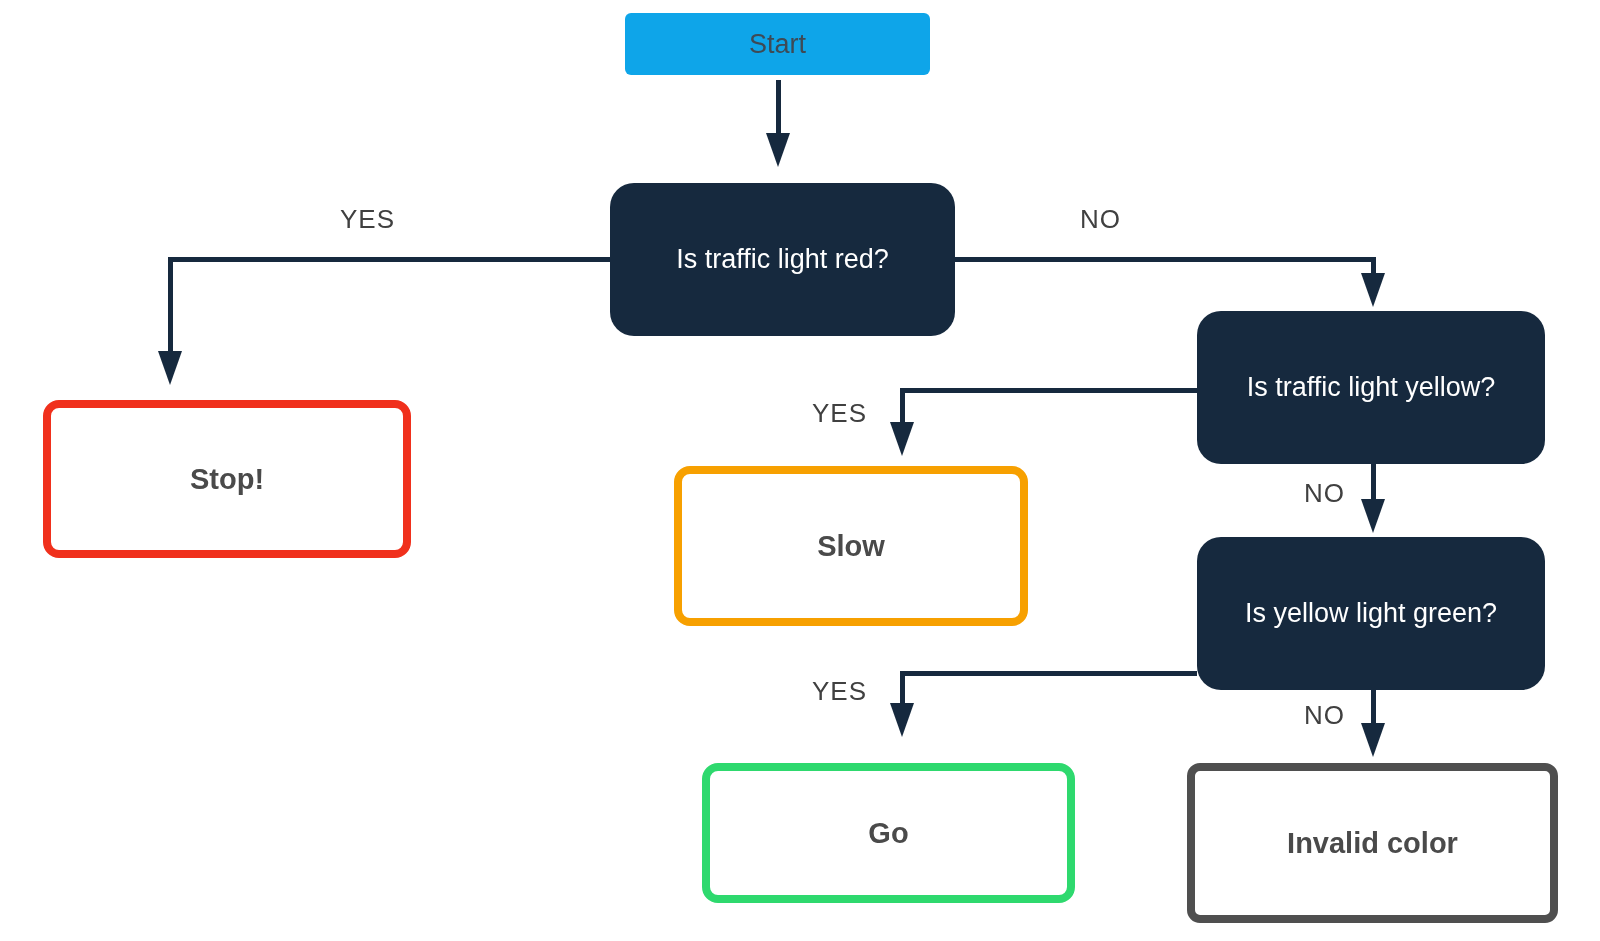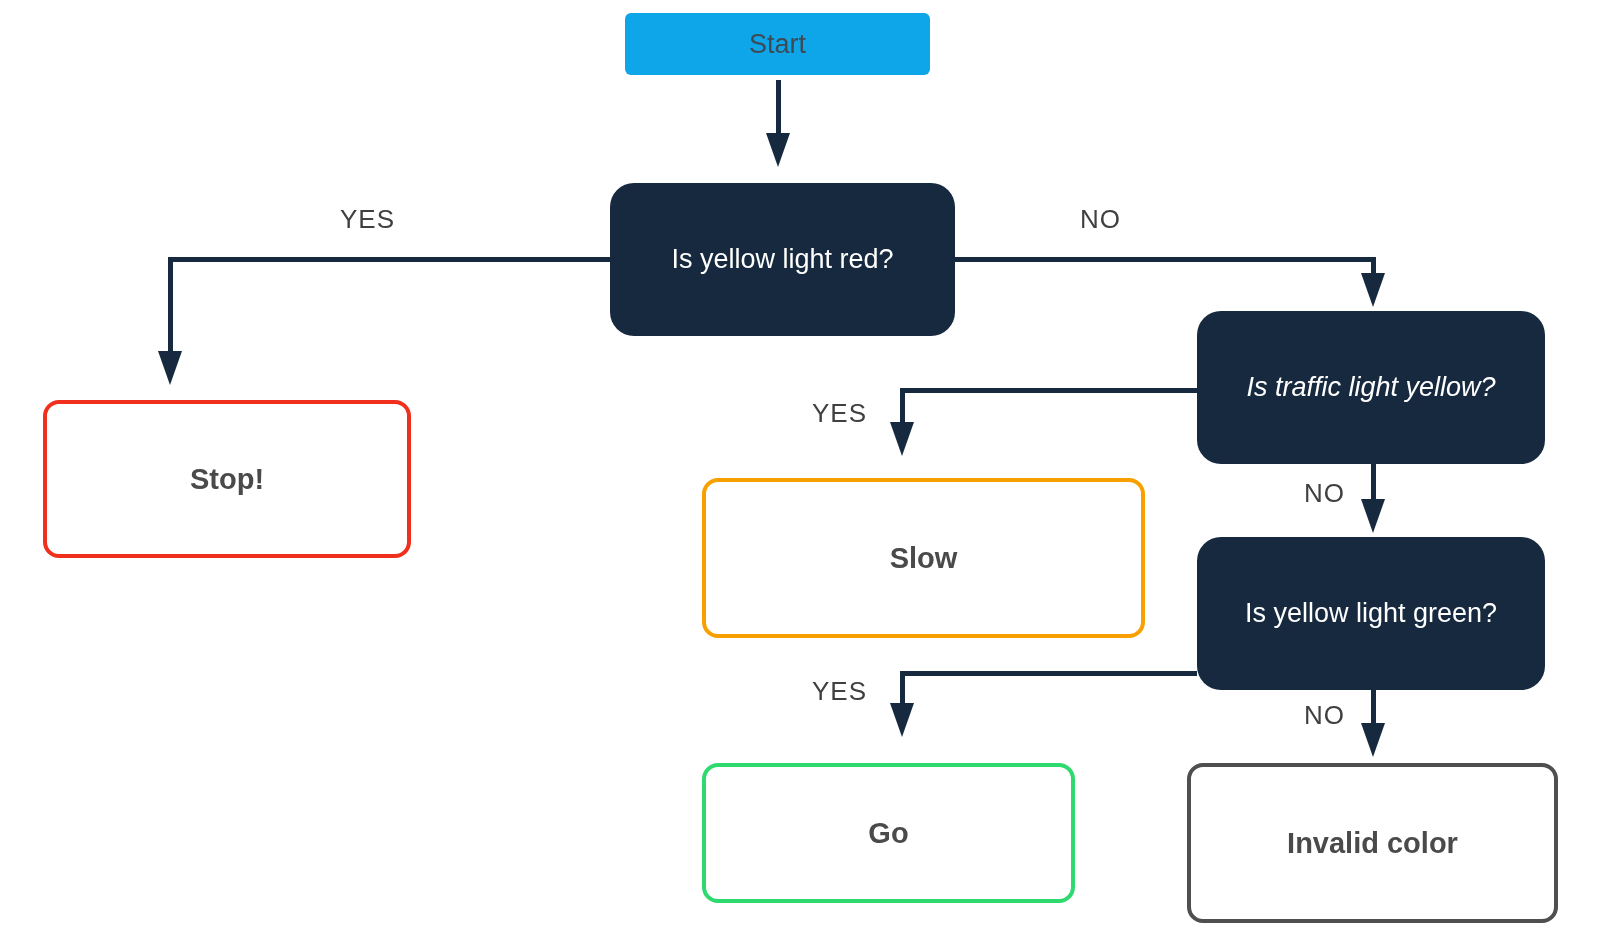--- a/index.html
+++ b/index.html
@@ -30,34 +30,34 @@
     color: #3E4A55;
     font-size: 27px;
   }
   .q {
     background: #16293E;
     color: #ffffff;
     border-radius: 24px;
     font-size: 27px;
   }
   .q-red    { left: 610px;  top: 183px; width: 345px; height: 153px; }
-  .q-yellow { left: 1197px; top: 311px; width: 348px; height: 153px; font-style: italic; }
+  .q-yellow { left: 1197px; top: 311px; width: 348px; height: 153px; }
   .q-green  { left: 1197px; top: 537px; width: 348px; height: 153px; }
   .outcome {
     background: #ffffff;
-    border: 4px solid #6d28d9;
+    border: 8px solid #6d28d9;
     border-radius: 16px;
     font-weight: bold;
     color: #4A4A4A;
     font-size: 29px;
   }
   .node-stop    { left: 43px;   top: 400px; width: 368px; height: 158px; border-color: #F0301C; }
-  .node-slow    { left: 702px;  top: 466px; width: 443px; height: 160px; border-color: #F7A000; margin-top: 12px; }
+  .node-slow    { left: 674px;  top: 466px; width: 354px; height: 160px; border-color: #F7A000; }
   .node-go      { left: 702px;  top: 763px; width: 373px; height: 140px; border-color: #2ED96E; }
-  .node-invalid { left: 1187px; top: 763px; width: 371px; height: 160px; border-color: #4F4F4F; }
+  .node-invalid { left: 1187px; top: 763px; width: 371px; height: 160px; border-color: #4F4F4F; border-radius: 13px; }
 
   .seg {
     position: absolute;
     background: #16293E;
   }
   .ah {
     position: absolute;
     width: 0; height: 0;
     border-left: 12px solid transparent;
     border-right: 12px solid transparent;
@@ -101,21 +101,21 @@
   <div class="seg" style="left:900px; top:671px; width:297px; height:5px;"></div>
   <div class="seg" style="left:900px; top:671px; width:5px; height:34px;"></div>
   <div class="ah" style="left:890px; top:703px;"></div>
 
   <span class="lbl" style="left:1304px; top:700px;">NO</span>
   <div class="seg" style="left:1371px; top:690px; width:5px; height:35px;"></div>
   <div class="ah" style="left:1361px; top:723px;"></div>
 
   <div class="node node-start">Start</div>
 
-  <div class="node q q-red">Is yellow light red?</div>
+  <div class="node q q-red">Is traffic light red?</div>
   <div class="node q q-yellow">Is traffic light yellow?</div>
   <div class="node q q-green">Is yellow light green?</div>
 
   <div class="node outcome node-stop">Stop!</div>
   <div class="node outcome node-slow">Slow</div>
   <div class="node outcome node-go">Go</div>
   <div class="node outcome node-invalid">Invalid color</div>
 
 </div>
 

